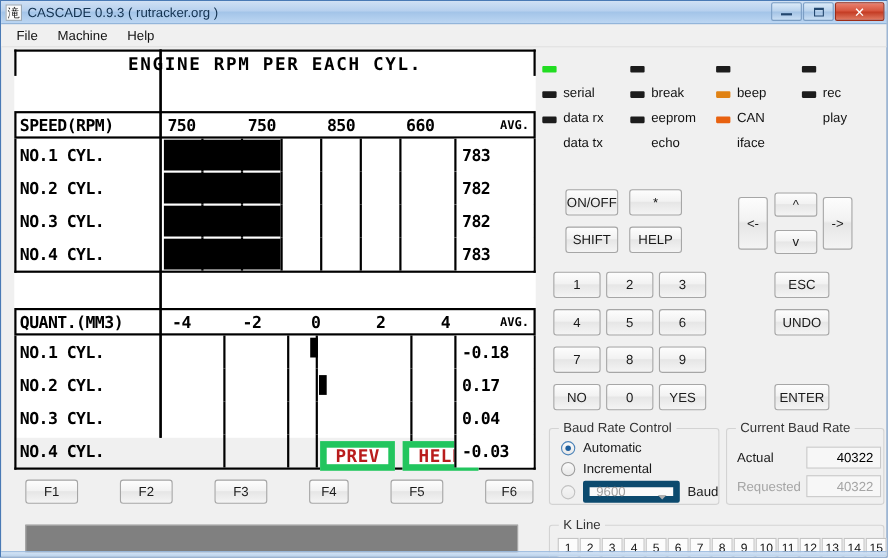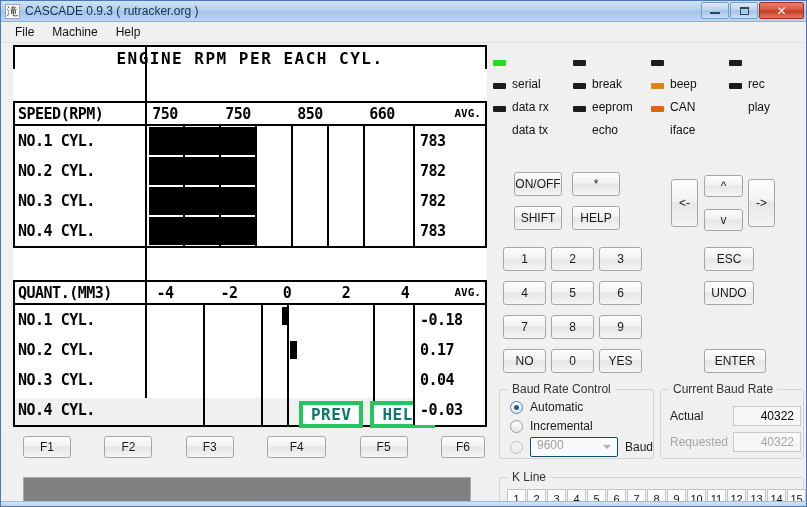--- a/index.html
+++ b/index.html
@@ -174,23 +174,23 @@
 
   
   #lcd-btns {
     position: absolute;
     left: 12px; top: 358px;
     width: 474px; height: 27px;
     display: flex; justify-content: flex-end; gap: 7px;
     padding-right: 52px;
   }
   .lcd-btn {
-    border: 4px solid #22c55e;
+    border: 6px solid #22c55e;
     background: #fff;
-    color: #0f766e;
+    color: #b91c1c;
     font-family: "DejaVu Sans Mono", monospace;
     font-weight: bold;
     font-size: 16px;
     padding: 1px 8px;
     display: flex; align-items: center; justify-content: center;
     letter-spacing: 0.5px;
   }
 
   
   #fkeys {
@@ -268,24 +268,24 @@
   .radio.on { border-color: #4a82b8; }
   .radio.on::after {
     content:""; position:absolute; left:3px; top:3px;
     width:5px; height:5px; border-radius:50%;
     background:#1d5f9e;
   }
   .radio.dim { opacity: 0.55; }
 
   .combo {
     width: 88px; height: 20px;
-    border: 1px solid #0c4a6e;
+    border: 6px solid #0c4a6e;
     border-radius: 2px;
     background: #fafafa;
-    display: flex; 
+    display: flex; align-items: center;
     padding-left: 6px;
     font-size: 12px;
     color: #a0a0a0;
     position: relative;
   }
   .combo .arrow {
     position: absolute; right: 6px; top: 7px;
     width: 0; height: 0;
     border-left: 4px solid transparent;
     border-right: 4px solid transparent;
@@ -490,21 +490,21 @@
 
     <div id="lcd-btns">
       <div class="lcd-btn">PREV</div>
       <div class="lcd-btn">HELP</div>
     </div>
 
     <div id="fkeys">
       <div class="btn" style="width:48px;height:22px">F1</div>
       <div class="btn" style="width:48px;height:22px">F2</div>
       <div class="btn" style="width:48px;height:22px">F3</div>
-      <div class="btn" style="width:59px;height:22px">F4</div>
+      <div class="btn" style="width:36px;height:22px">F4</div>
       <div class="btn" style="width:48px;height:22px">F5</div>
       <div class="btn" style="width:44px;height:22px">F6</div>
     </div>
 
     <div id="progress"></div>
 
     <div id="right">
 
       <div id="leds">
         <div class="led-cell">
@@ -577,21 +577,21 @@
       <div class="btn kbtn" style="left:58px;top:306px;width:43px;height:24px">0</div>
       <div class="btn kbtn" style="left:106px;top:306px;width:43px;height:24px">YES</div>
 
       <div class="btn kbtn" style="left:178px;top:136px;width:27px;height:48px">&lt;-</div>
       <div class="btn kbtn" style="left:211px;top:132px;width:39px;height:22px">^</div>
       <div class="btn kbtn" style="left:211px;top:166px;width:39px;height:22px">v</div>
       <div class="btn kbtn" style="left:255px;top:136px;width:27px;height:48px">-&gt;</div>
 
       <div class="btn kbtn" style="left:211px;top:204px;width:50px;height:24px">ESC</div>
       <div class="btn kbtn" style="left:211px;top:238px;width:50px;height:24px">UNDO</div>
-      <div class="btn kbtn" style="left:211px;top:306px;width:62px;height:24px">ENTER</div>
+      <div class="btn kbtn" style="left:211px;top:306px;width:50px;height:24px">ENTER</div>
 
       <div class="group" style="left:6px;top:346px;width:155px;height:70px">
         <div class="gtitle">Baud Rate Control</div>
         <div class="radio-row" style="position:absolute;left:10px;top:10px">
           <span class="radio on"></span>
           <span class="lbl">Automatic</span>
         </div>
         <div class="radio-row" style="position:absolute;left:10px;top:29px">
           <span class="radio"></span>
           <span class="lbl">Incremental</span>

